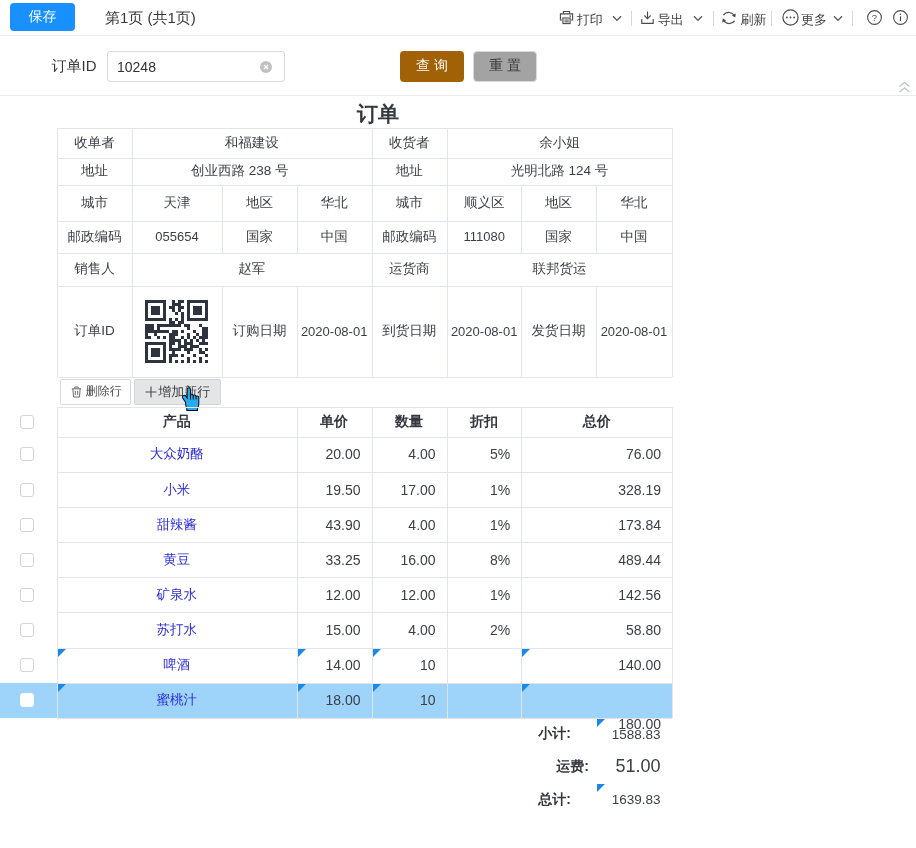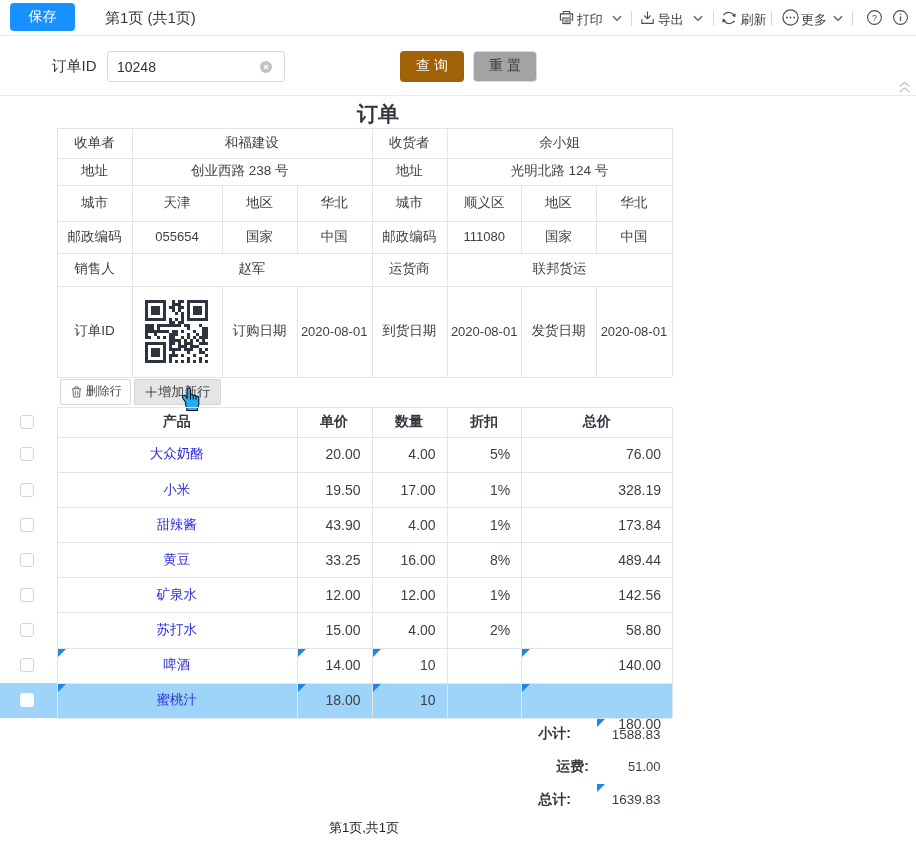--- a/index.html
+++ b/index.html
@@ -373,21 +373,20 @@
 <div class="chk" style="left:20px;top:622.95px;"></div>
 <div class="chk" style="left:20px;top:658.05px;"></div>
 <div class="chk" style="left:20px;top:693.1500000000001px;border-color:#fff;"></div>
 </div>
 
 <div id="summary">
 <div class="cellr" style="left:447px;top:717.7px;width:124px;height:32.799999999999955px;font-weight:bold;color:#34383e;font-size:14px;">小计:</div>
 <div class="cellr" style="left:595.8px;top:717.7px;width:76.20000000000005px;height:32.799999999999955px;padding-right:11.5px;font-size:13.5px;">1588.83</div>
 <div class="tri" style="left:596.8px;top:718.7px;"></div>
 <div class="cellr" style="left:465px;top:750.5px;width:124px;height:32.799999999999955px;font-weight:bold;color:#34383e;font-size:14px;">运费:</div>
-<div class="cellr" style="left:595.8px;top:750.5px;width:76.20000000000005px;height:32.799999999999955px;padding-right:11.5px;font-size:13px;">51.00</div>
+<div class="cellr" style="left:595.8px;top:750.5px;width:76.20000000000005px;height:32.799999999999955px;padding-right:11.5px;font-size:18px;">51.00</div>
 <div class="cellr" style="left:447px;top:783.3px;width:124px;height:32.80000000000007px;font-weight:bold;color:#34383e;font-size:14px;">总计:</div>
 <div class="cellr" style="left:595.8px;top:783.3px;width:76.20000000000005px;height:32.80000000000007px;padding-right:11.5px;font-size:13.5px;">1639.83</div>
 <div class="tri" style="left:596.8px;top:784.3px;"></div>
 </div>
 
-<div class="abs" style="left:264px;top:819px;width:200px;text-align:center;font-size:13px;color:#222;">第1页,共1页</div>
 
 </div>
 
 </body></html>

